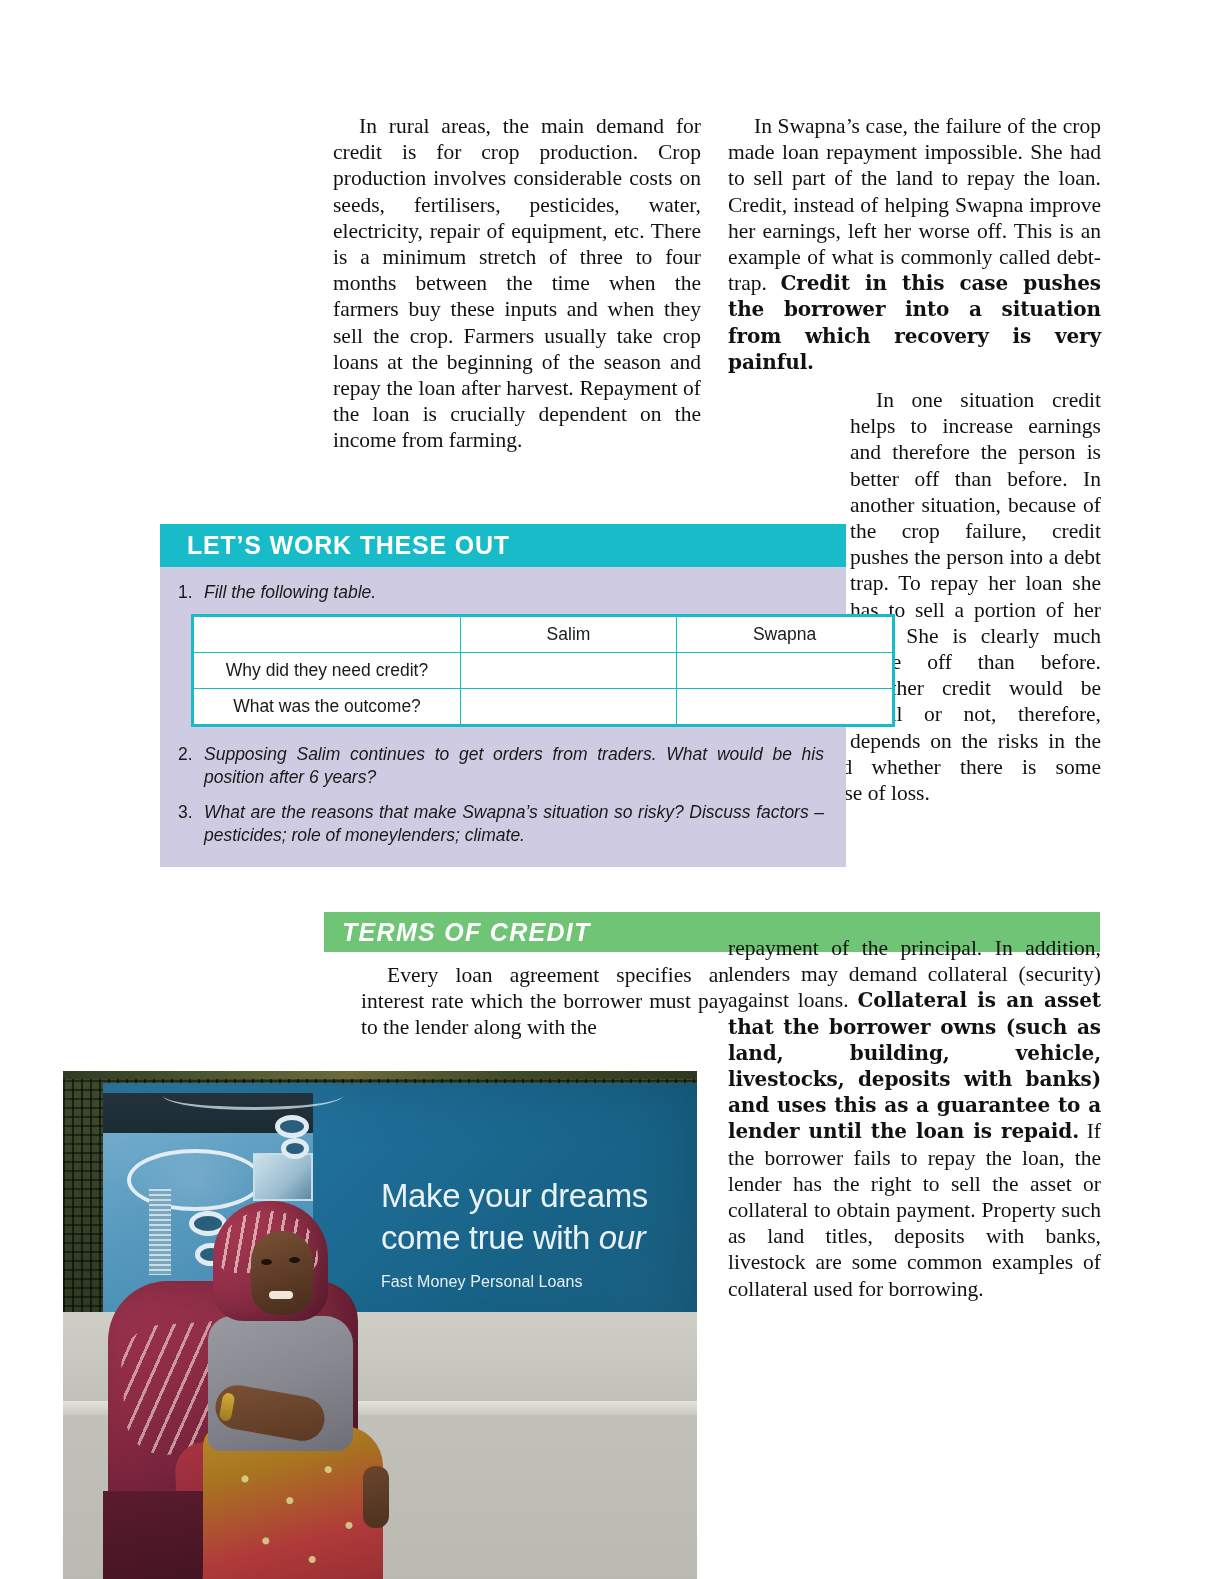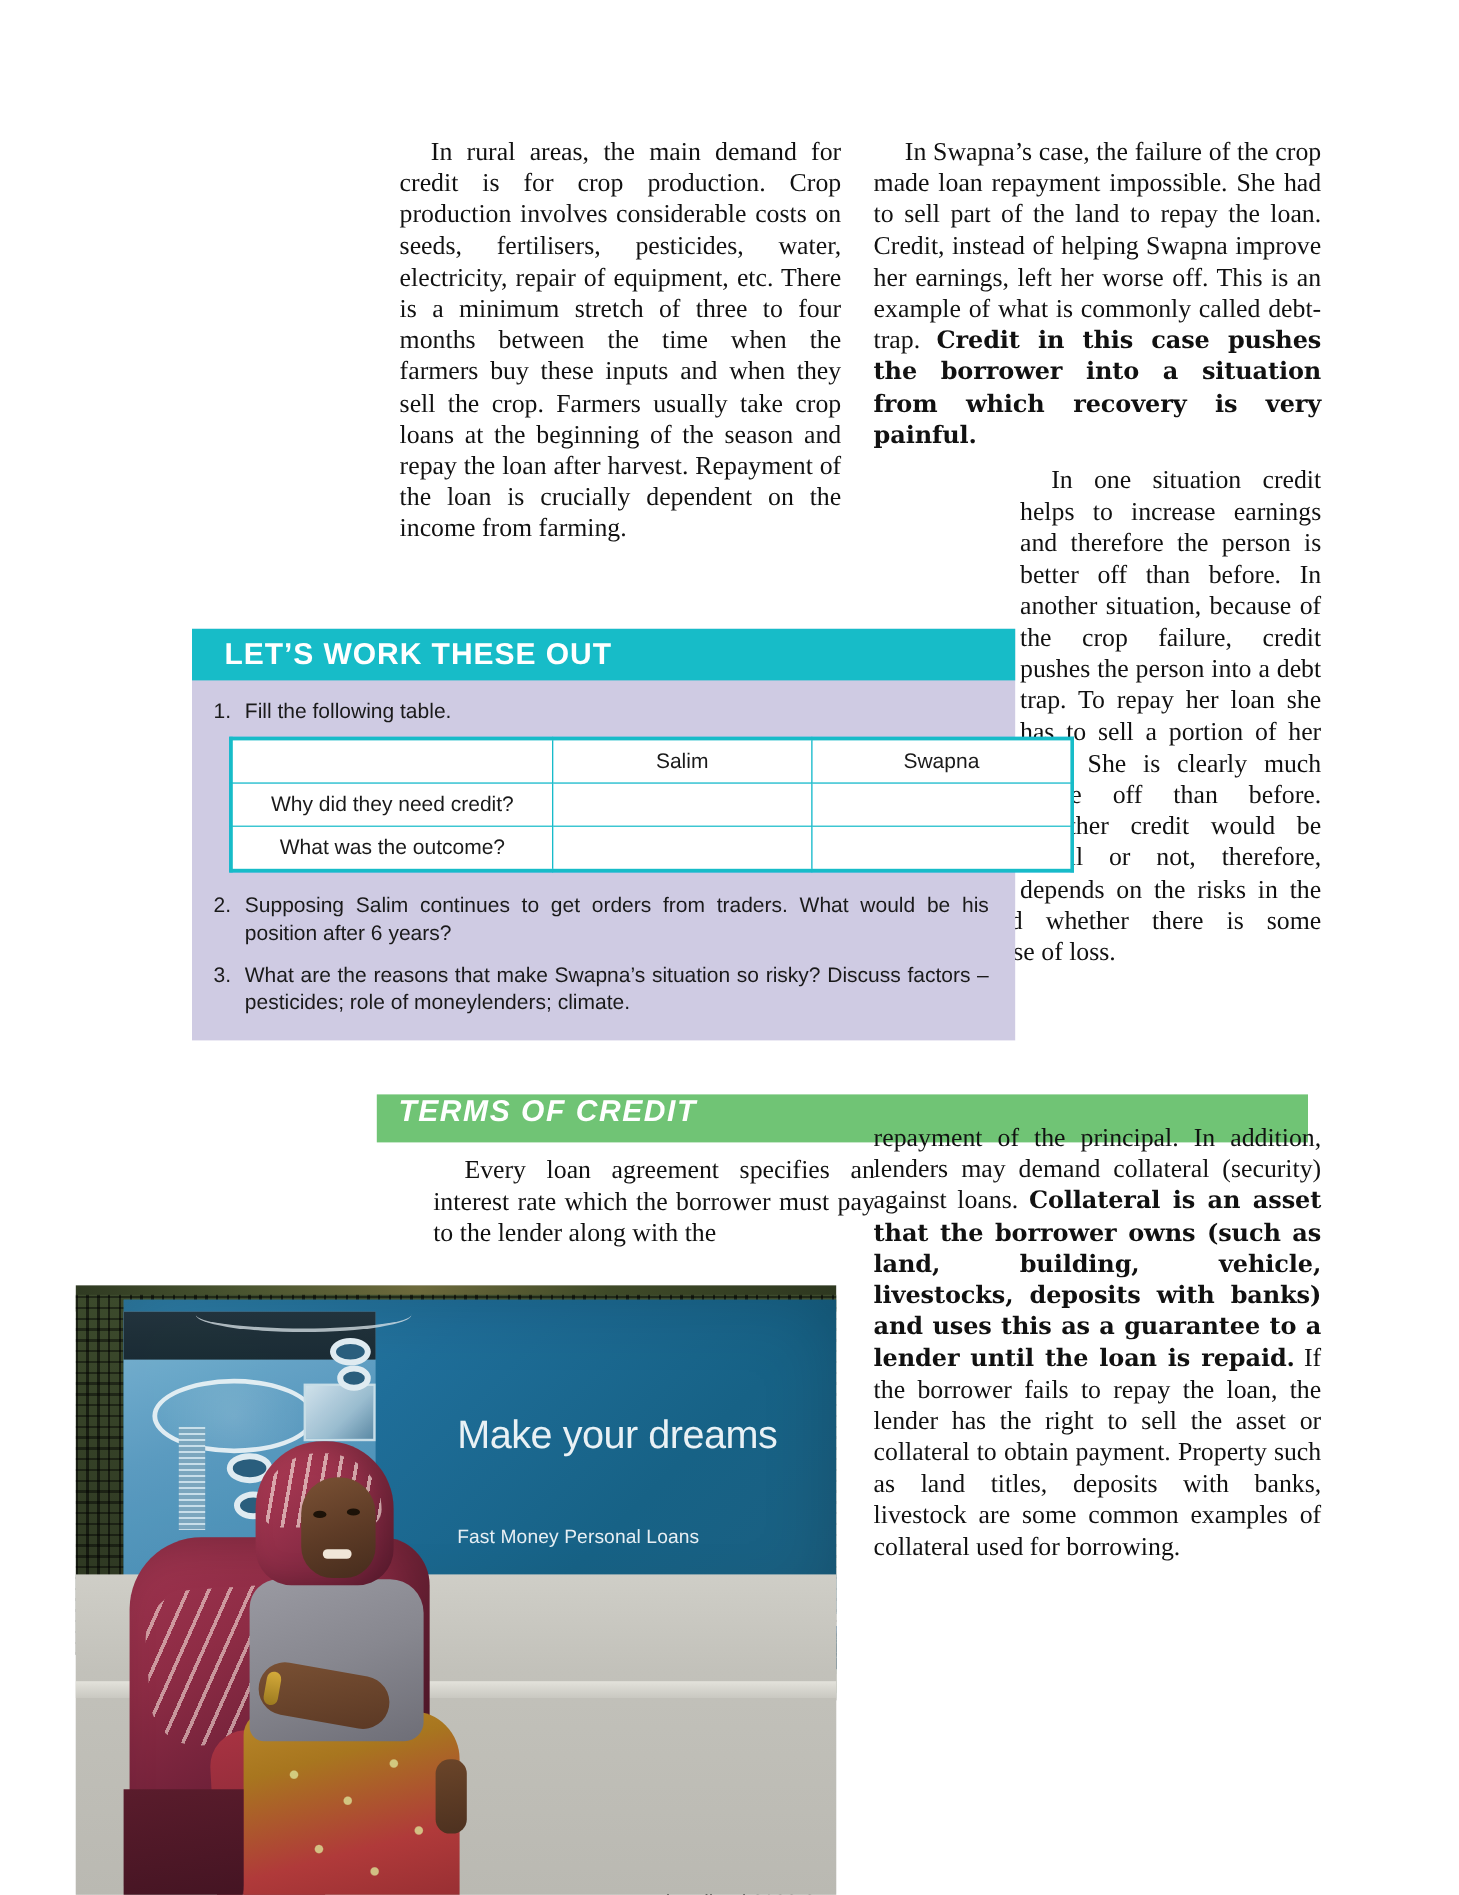--- a/index.html
+++ b/index.html
@@ -98,20 +98,21 @@
     margin-bottom: 6px;
   }
   .q-num {
     width: 26px;
     flex: 0 0 26px;
     text-align: left;
   }
   .q-text {
     flex: 1;
     text-align: justify;
+    font-style: italic;
   }
   .q-row.q2 { margin-top: 16px; }
   .q-row.q3 { margin-top: 12px; margin-bottom: 2px; }
 
   
   table.fill-table {
     border-collapse: collapse;
     width: 648px;
     margin-top: 10px;
     margin-left: 13px;
@@ -127,27 +128,27 @@
     font-size: 17.5px;
     color: #1a1a1a;
     background: #ffffff;
   }
   td.c-label { width: 250px; text-align: center; }
   td.c-val   { width: 199px; text-align: center; }
 
   
   .terms-header {
     position: absolute;
-    left: 314px;
+    left: 324px;
     top: 912px;
     width: 776px;
     height: 40px;
     background: #70c475;
     display: flex;
-    align-items: flex-start;
+    align-items: center;
     padding-left: 18px;
     box-sizing: border-box;
   }
   .terms-header-title {
     font-family: "Liberation Sans", sans-serif;
     font-weight: bold;
     font-style: italic;
     font-size: 25px;
     color: #ffffff;
     letter-spacing: 1.3px;
@@ -464,20 +465,21 @@
         <div class="ph-tower"></div>
         <div class="ph-photo-inset"></div>
         <div class="ph-dot d1"></div>
         <div class="ph-dot d2"></div>
         <div class="ph-dot d3"></div>
         <div class="ph-dot d4"></div>
       </div>
       <div class="ph-banner-top-rope"></div>
       <div class="ph-headline">
         <div>Make your dreams</div>
+        <div><span>come true with </span><em>our</em></div>
       </div>
       <div class="ph-sub">Fast Money Personal Loans</div>
       <div class="ph-banner-white">
         <div class="ph-banner-fold"></div>
       </div>
       <div class="ph-logo">
         <span class="ph-logo-mark"></span>
         <span class="ph-logo-text">
           <span>Centurion</span><br>
           <span>Bank of Punjab</span>

